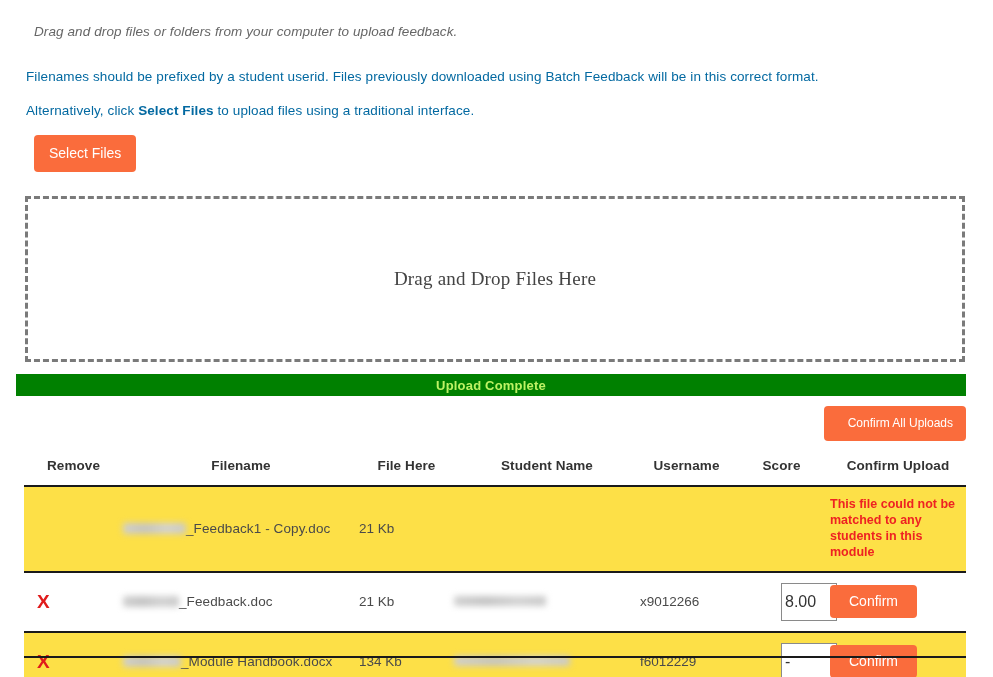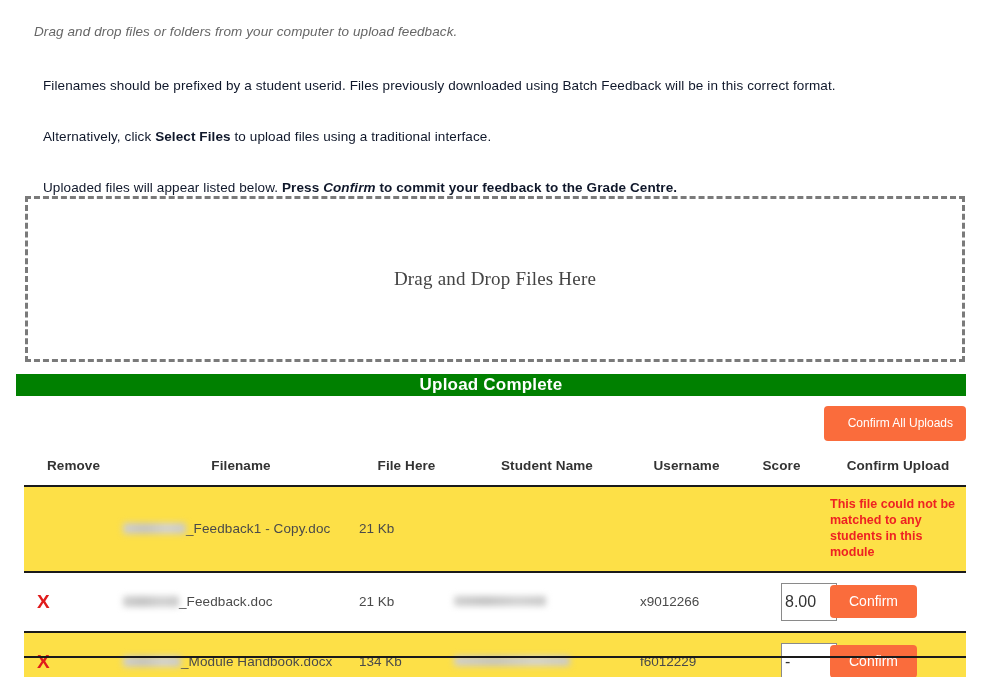--- a/index.html
+++ b/index.html
@@ -28,22 +28,22 @@
   .intro-italic {
     font-style: italic;
     font-size: 13.5px;
     color: #666666;
     margin: 8px;
     padding-top: 16px;
     letter-spacing: 0.1px;
   }
   .intro-line {
     font-size: 13.5px;
-    color: #0f172a;
-    margin: 17px;
+    color: #0369a1;
+    margin: 0;
     padding-top: 22px;
     letter-spacing: 0.1px;
   }
   .intro-line.tight { padding-top: 19px; }
   .b { font-weight: bold; }
   .bi { font-weight: bold; font-style: italic; }
 
   
   .btn-orange {
     display: inline-block;
@@ -85,22 +85,22 @@
   }
 
   
   .statusbar {
     position: absolute;
     left: 16px;
     top: 366px;
     width: 950px;
     height: 22px;
     background: #008000;
-    color: #ffffff;
-    font-size: 17px;
+    color: #bef264;
+    font-size: 13px;
     font-weight: bold;
     display: flex;
     align-items: center;
     justify-content: center;
     letter-spacing: 0.2px;
   }
 
   
   .confirm-all-row {
     position: absolute;
@@ -231,21 +231,20 @@
 
 <div class="page">
 
   <div class="intro">
     <p class="intro-italic">Drag and drop files or folders from your computer to upload feedback.</p>
 
     <p class="intro-line">Filenames should be prefixed by a student userid. Files previously downloaded using Batch Feedback will be in this correct format.</p>
 
     <p class="intro-line tight"><span>Alternatively, click </span><span class="b">Select Files</span><span> to upload files using a traditional interface.</span></p>
 
-    <p class="intro-line tight"><span>Uploaded files will appear listed below. </span><span class="b">Press </span><span class="bi">Confirm</span><span class="b"> to commit your feedback to the Grade Centre.</span></p>
   </div>
 
   <div class="select-files-wrap">
     <button class="btn-orange">Select Files</button>
   </div>
 
   <div class="dropzone">
     <span class="dropzone-label">Drag and Drop Files Here</span>
   </div>
 

